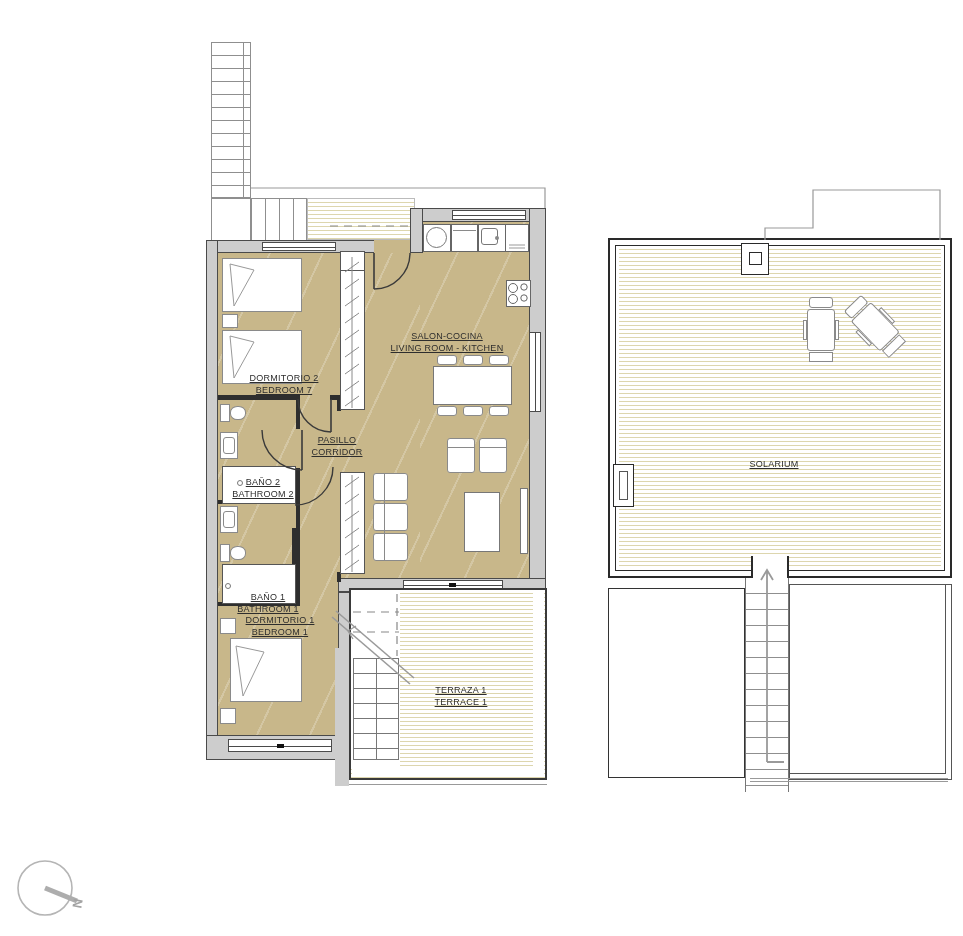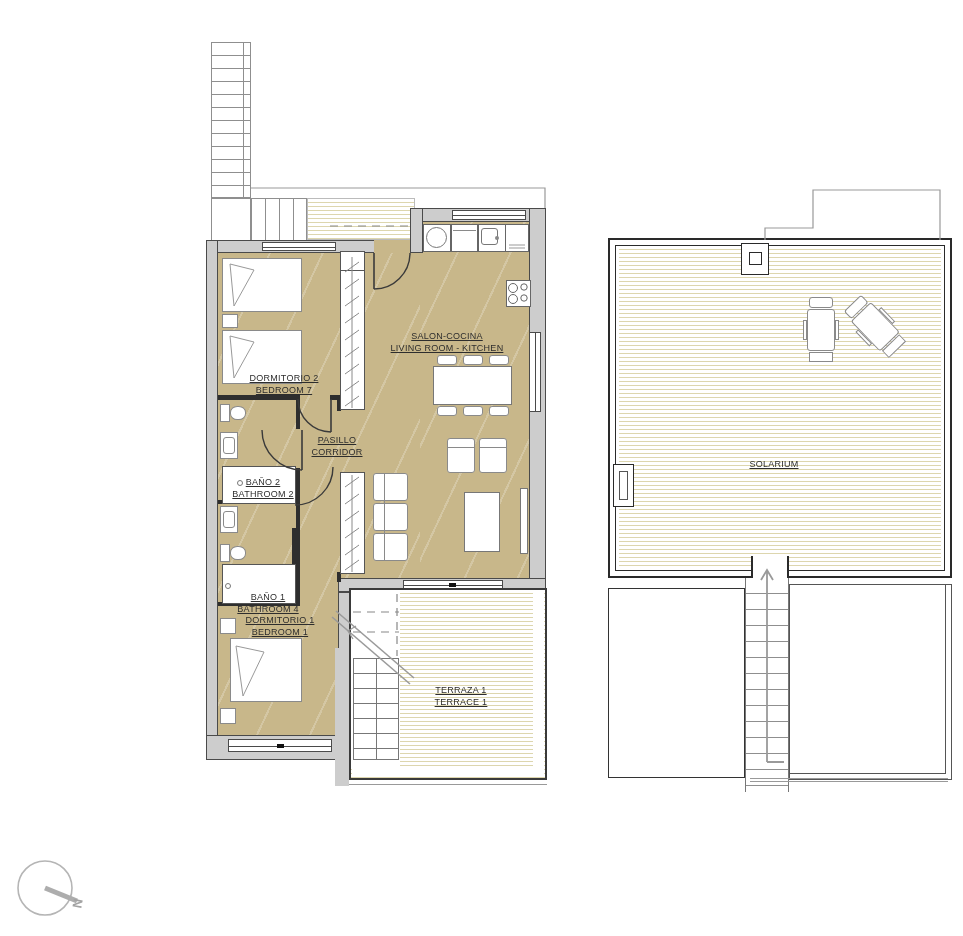--- a/index.html
+++ b/index.html
@@ -165,21 +165,21 @@
     <div class="room-label" style="left:337px;top:434px;">
       <div>PASILLO</div>
       <div>CORRIDOR</div>
     </div>
     <div class="room-label" style="left:263px;top:476px;">
       <div>BAÑO 2</div>
       <div>BATHROOM 2</div>
     </div>
     <div class="room-label" style="left:268px;top:571px;margin-top:20px;">
       <div>BAÑO 1</div>
-      <div>BATHROOM 4</div>
+      <div>BATHROOM 1</div>
     </div>
     <div class="room-label" style="left:280px;top:614px;">
       <div>DORMITORIO 1</div>
       <div>BEDROOM 1</div>
     </div>
     <div class="room-label" style="left:461px;top:684px;">
       <div>TERRAZA 1</div>
       <div>TERRACE 1</div>
     </div>
   </div>

